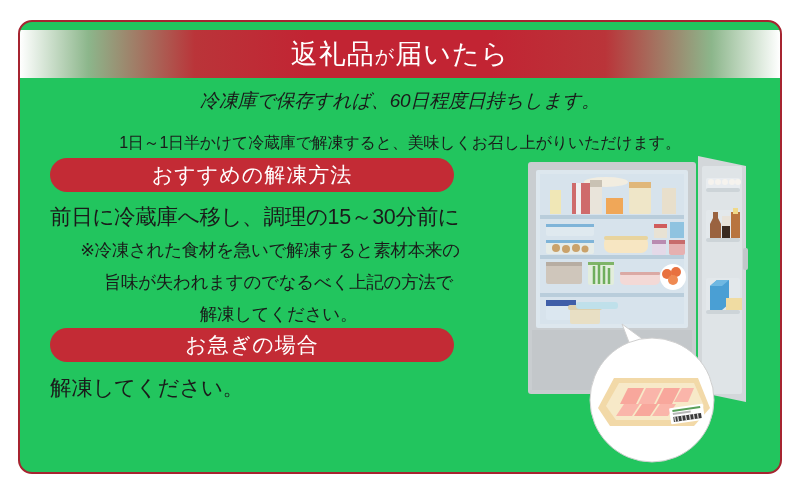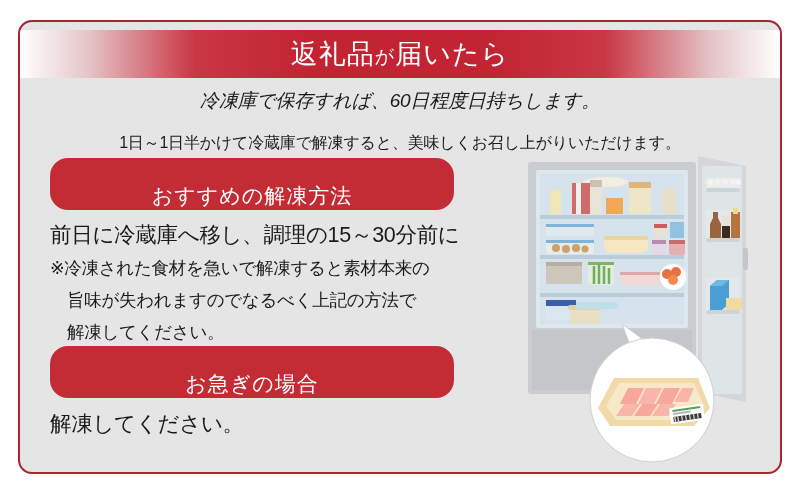--- a/index.html
+++ b/index.html
@@ -17,21 +17,21 @@
 
   #card {
     position: absolute;
     left: 18px;
     top: 20px;
     width: 764px;
     height: 454px;
     box-sizing: border-box;
     border: 2px solid #a62430;
     border-radius: 14px;
-    background: #e5e5e5;
+    background: #22c55e;
     overflow: hidden;
   }
 
   
   #banner {
     position: absolute;
     left: 0;
     top: 8px;
     width: 100%;
     height: 48px;
@@ -77,45 +77,46 @@
   
   #left-col {
     position: absolute;
     left: 30px;
     top: 136px;
     width: 440px;
   }
 
   .pill {
     width: 404px;
-    height: 52px;
+    height: 34px;
     background: #c32b35;
     border-radius: 18px;
     display: flex;
-    align-items: flex-end;
+    align-items: center;
     justify-content: center;
     color: #ffffff;
     font-size: 21px;
     letter-spacing: 1px;
     box-sizing: border-box;
   }
 
   .body-line {
     color: #1a1a1a;
     font-size: 21.5px;
     line-height: 1.33;
     letter-spacing: -0.3px;
     white-space: nowrap;
   }
   .note-line {
     color: #1a1a1a;
     font-size: 17.5px;
     line-height: 1.38;
     letter-spacing: -0.3px;
     white-space: nowrap;
+    text-align: center;
   }
   .note-indent { padding-left: 17px; margin-top: 8px; }
 
   #sec1-body { margin-top: 11px; }
   #sec1-note { margin-top: 6px; }
   #pill-2 { margin-top: 2px; }
   #sec2-body { margin-top: 12px; }
 
   
   #illustration {

